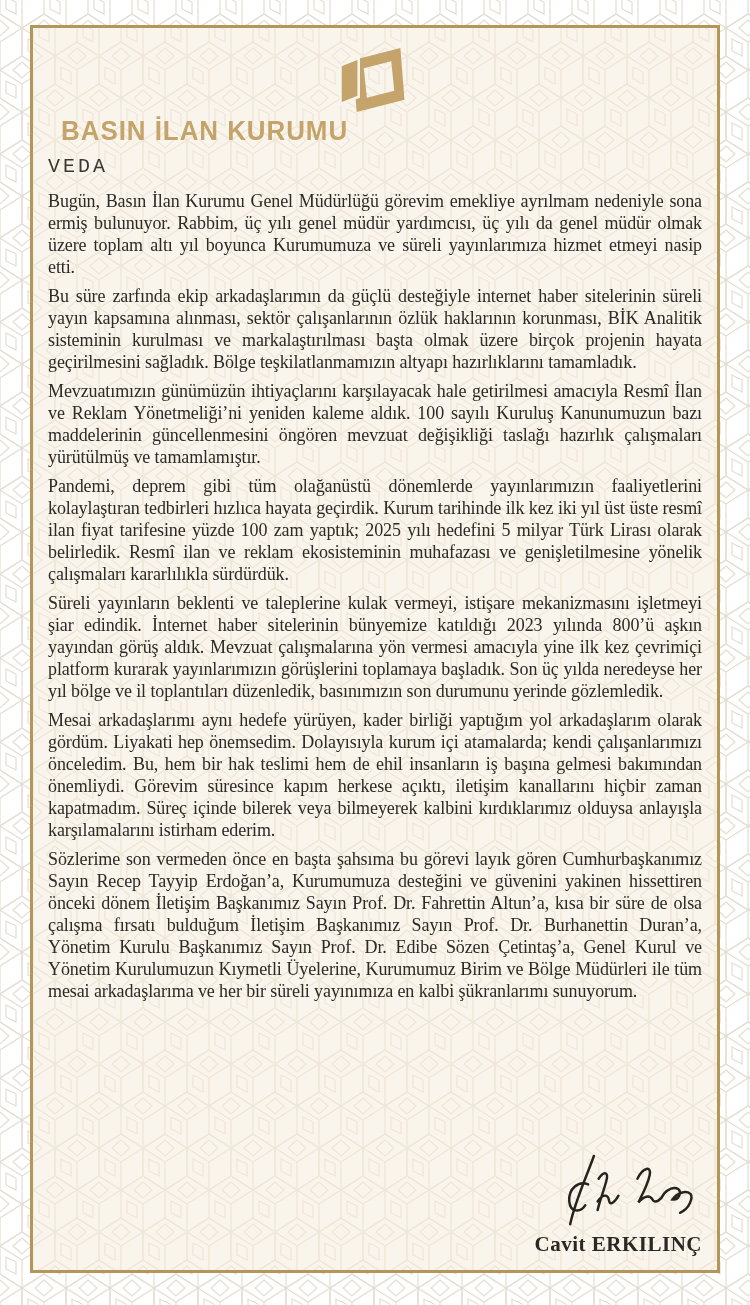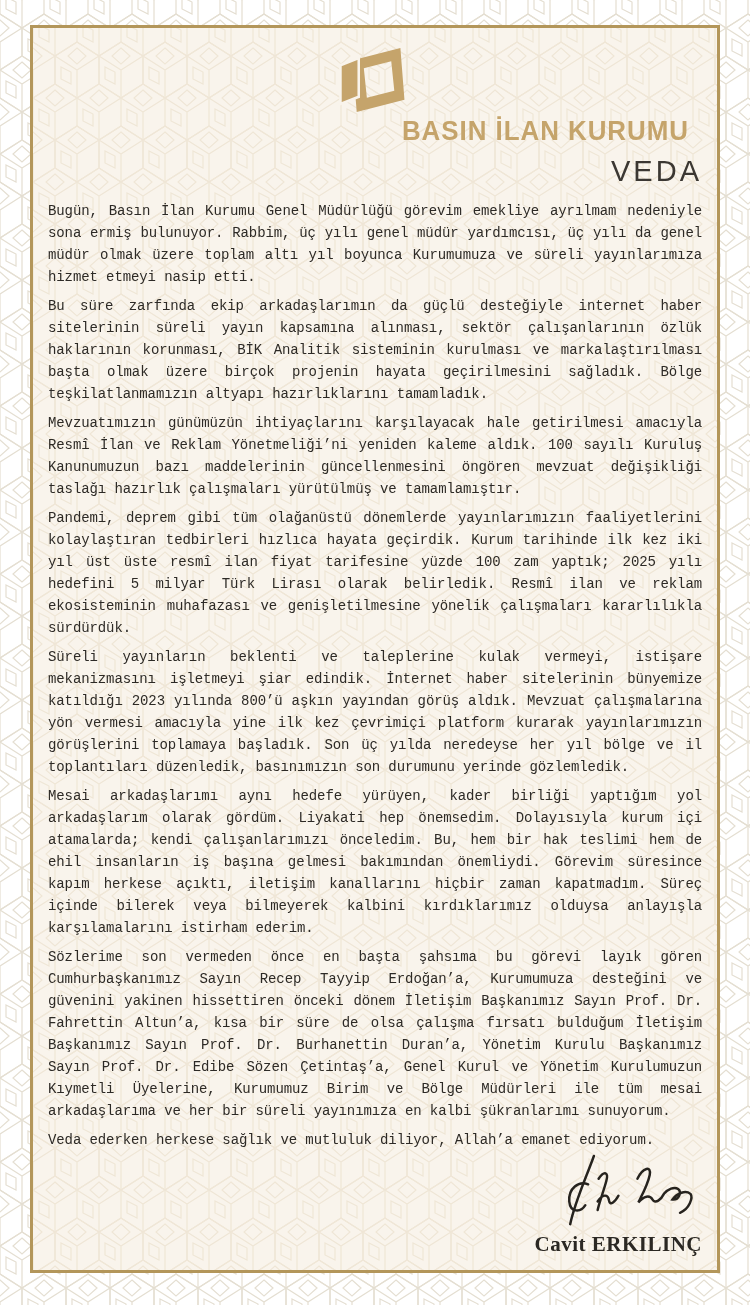--- a/index.html
+++ b/index.html
@@ -11,36 +11,36 @@
   .bg-pattern{position:absolute;inset:0;z-index:0;}
   .frame{
     position:absolute;left:30px;top:25px;width:690px;height:1248px;
     border:3px solid #b3965a;box-sizing:border-box;z-index:1;
   }
   .frame-bg{position:absolute;inset:0;z-index:0;}
   .frame-content{
     position:relative;z-index:1;height:100%;box-sizing:border-box;
     padding:20px 15px 0 15px;
   }
-  .masthead{text-align:right;}
+  .masthead{text-align:left;}
   .logo-icon{display:block;margin:0 auto;}
   .brand{
     font-family:"Liberation Sans", sans-serif;
     font-weight:800;font-size:27px;letter-spacing:1px;
     color:#c5a46b;margin-top:4px;
     transform:scaleX(0.96);transform-origin:center;
   }
   .doc-title{
-    font-family:Liberation Sans, sans-serif;
-    font-size:29px;letter-spacing:3px;color:#3b3732;margin-top:8px;
+    font-family:Liberation Mono, monospace;
+    font-size:20px;letter-spacing:3px;color:#3b3732;margin-top:8px;
   }
   .letter-body{margin-top:12px;color:#2d2a26;}
   .letter-body p{
-    margin:0 0 7px 0;font-size:14px;line-height:22px;
-    text-align:justify;letter-spacing:-0.1px;font-family:Liberation Mono, monospace;
+    margin:0 0 7px 0;font-size:18px;line-height:22px;
+    text-align:justify;letter-spacing:-0.1px;
   }
   .signature-block{
     position:absolute;right:48px;bottom:48px;z-index:2;
     text-align:right;
   }
   .signature-scrawl{display:block;margin:0 4px 2px auto;}
   .signature-name{
     font-family:"Liberation Serif", serif;
     font-size:21px;color:#2b2823;letter-spacing:0.5px;font-weight:bold;
   }
@@ -100,21 +100,20 @@
     </div>
 
     <div class="letter-body">
       <p>Bugün, Basın İlan Kurumu Genel Müdürlüğü görevim emekliye ayrılmam nedeniyle sona ermiş bulunuyor. Rabbim, üç yılı genel müdür yardımcısı, üç yılı da genel müdür olmak üzere toplam altı yıl boyunca Kurumumuza ve süreli yayınlarımıza hizmet etmeyi nasip etti.</p>
       <p>Bu süre zarfında ekip arkadaşlarımın da güçlü desteğiyle internet haber sitelerinin süreli yayın kapsamına alınması, sektör çalışanlarının özlük haklarının korunması, BİK Analitik sisteminin kurulması ve markalaştırılması başta olmak üzere birçok projenin hayata geçirilmesini sağladık. Bölge teşkilatlanmamızın altyapı hazırlıklarını tamamladık.</p>
       <p>Mevzuatımızın günümüzün ihtiyaçlarını karşılayacak hale getirilmesi amacıyla Resmî İlan ve Reklam Yönetmeliği’ni yeniden kaleme aldık. 100 sayılı Kuruluş Kanunumuzun bazı maddelerinin güncellenmesini öngören mevzuat değişikliği taslağı hazırlık çalışmaları yürütülmüş ve tamamlamıştır.</p>
       <p>Pandemi, deprem gibi tüm olağanüstü dönemlerde yayınlarımızın faaliyetlerini kolaylaştıran tedbirleri hızlıca hayata geçirdik. Kurum tarihinde ilk kez iki yıl üst üste resmî ilan fiyat tarifesine yüzde 100 zam yaptık; 2025 yılı hedefini 5 milyar Türk Lirası olarak belirledik. Resmî ilan ve reklam ekosisteminin muhafazası ve genişletilmesine yönelik çalışmaları kararlılıkla sürdürdük.</p>
       <p>Süreli yayınların beklenti ve taleplerine kulak vermeyi, istişare mekanizmasını işletmeyi şiar edindik. İnternet haber sitelerinin bünyemize katıldığı 2023 yılında 800’ü aşkın yayından görüş aldık. Mevzuat çalışmalarına yön vermesi amacıyla yine ilk kez çevrimiçi platform kurarak yayınlarımızın görüşlerini toplamaya başladık. Son üç yılda neredeyse her yıl bölge ve il toplantıları düzenledik, basınımızın son durumunu yerinde gözlemledik.</p>
       <p>Mesai arkadaşlarımı aynı hedefe yürüyen, kader birliği yaptığım yol arkadaşlarım olarak gördüm. Liyakati hep önemsedim. Dolayısıyla kurum içi atamalarda; kendi çalışanlarımızı önceledim. Bu, hem bir hak teslimi hem de ehil insanların iş başına gelmesi bakımından önemliydi. Görevim süresince kapım herkese açıktı, iletişim kanallarını hiçbir zaman kapatmadım. Süreç içinde bilerek veya bilmeyerek kalbini kırdıklarımız olduysa anlayışla karşılamalarını istirham ederim.</p>
       <p>Sözlerime son vermeden önce en başta şahsıma bu görevi layık gören Cumhurbaşkanımız Sayın Recep Tayyip Erdoğan’a, Kurumumuza desteğini ve güvenini yakinen hissettiren önceki dönem İletişim Başkanımız Sayın Prof. Dr. Fahrettin Altun’a, kısa bir süre de olsa çalışma fırsatı bulduğum İletişim Başkanımız Sayın Prof. Dr. Burhanettin Duran’a, Yönetim Kurulu Başkanımız Sayın Prof. Dr. Edibe Sözen Çetintaş’a, Genel Kurul ve Yönetim Kurulumuzun Kıymetli Üyelerine, Kurumumuz Birim ve Bölge Müdürleri ile tüm mesai arkadaşlarıma ve her bir süreli yayınımıza en kalbi şükranlarımı sunuyorum.</p>
-      <p>Veda ederken herkese sağlık ve mutluluk diliyor, Allah’a emanet ediyorum.</p>
     </div>
 
   </div>
 </div>
 
 <div class="signature-block">
   <svg class="signature-scrawl" width="142" height="78" viewBox="0 0 150 82" xmlns="http://www.w3.org/2000/svg" fill="none" stroke="#26231e" stroke-width="2.6" stroke-linecap="round">
     <path d="M40,4 C33,24 20,52 15,76"></path>
     <path d="M34,34 C24,30 13,38 14,52 C15,64 26,64 31,56"></path>
     <path d="M45,28 C51,19 56,21 53,31 C50,42 46,52 44,61 M44,52 C49,44 55,44 56,51 C57,57 62,53 66,46"></path>

